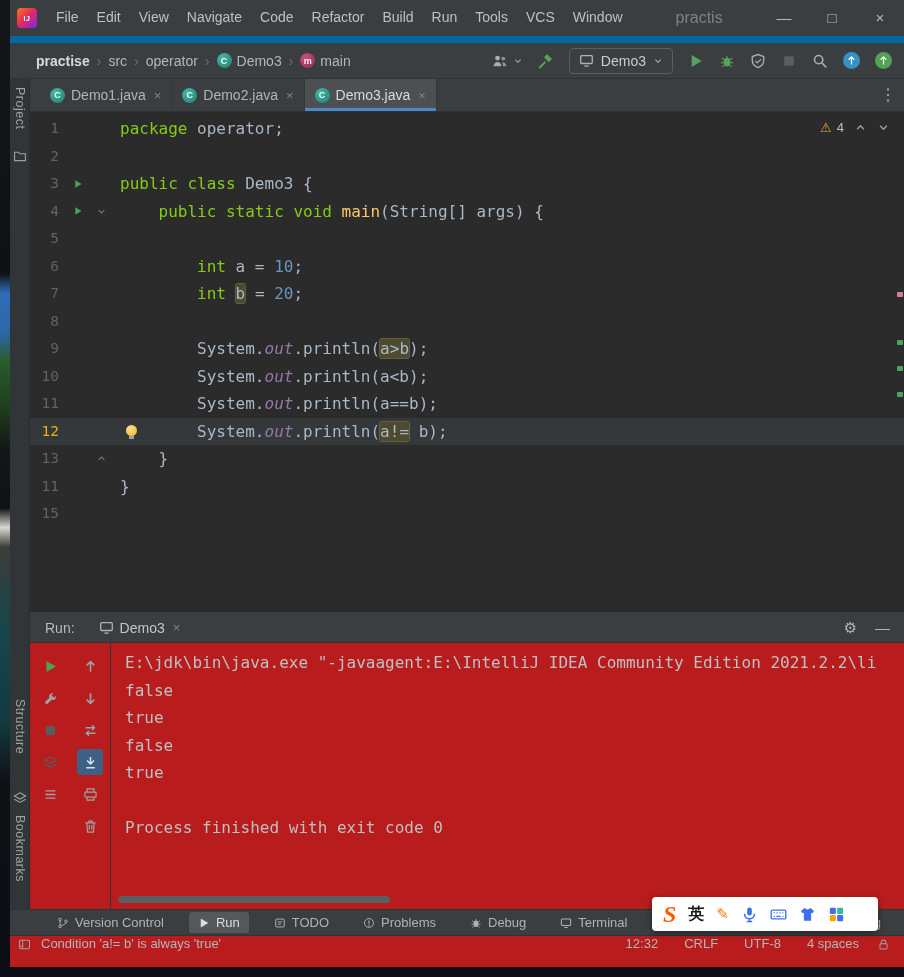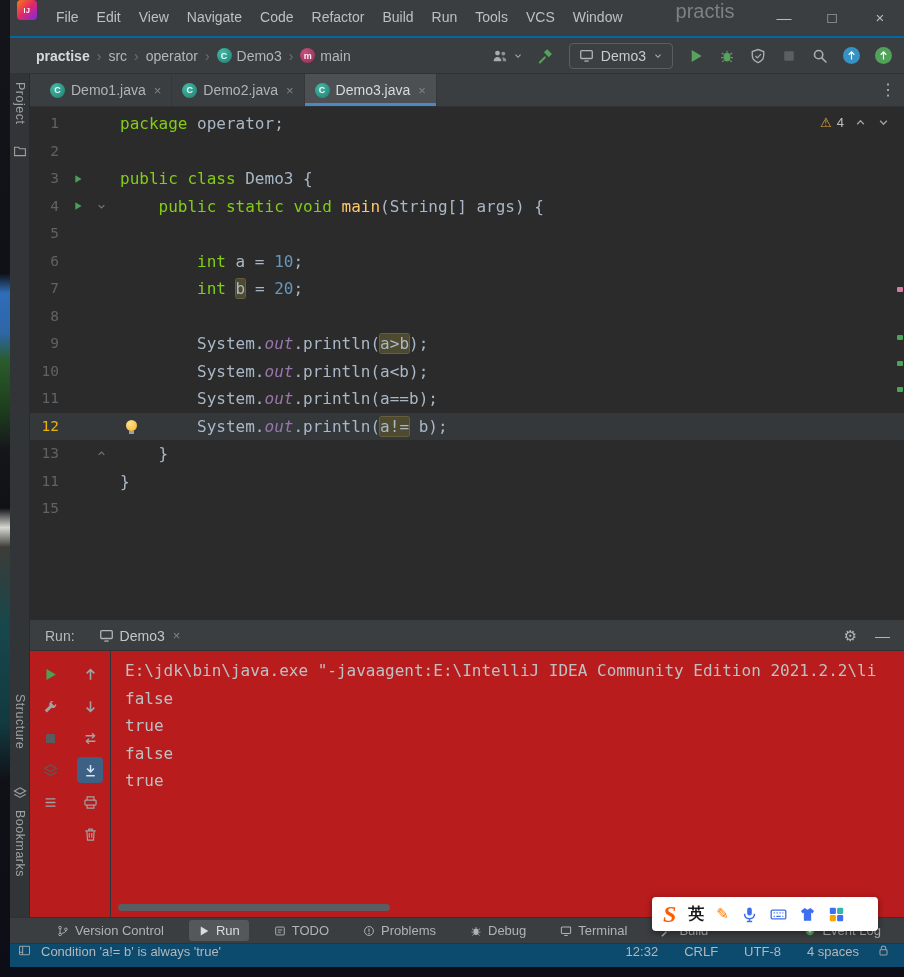--- a/index.html
+++ b/index.html
@@ -8,25 +8,25 @@
 
 
 #desktop-strip{position:absolute;left:0;top:0;width:10px;height:977px;
 background:linear-gradient(180deg,#14151a 0%,#101116 28%,#2f6db8 30%,#2e66a8 34%,#2a5b2a 37%,#1d3d1d 42%,#15161a 46%,#101116 52%,#d8d8d2 54%,#3d3c38 56%,#17474c 64%,#123a40 74%,#101116 80%,#0c0d16 100%)}
 #taskbar{position:absolute;left:0;top:967px;width:904px;height:10px;background:#0b0d17}
 
 
 #window{position:absolute;left:10px;top:0;width:894px;height:967px;background:#2b2b2b;display:flex;flex-direction:column;overflow:hidden}
 
 
-#title-bar{flex:0 0 36px;background:#3b3e40;border-bottom:2px solid #0369a1;display:flex;align-items:flex-start}
+#title-bar{flex:0 0 36px;background:#3b3e40;border-bottom:7px solid #0369a1;display:flex;align-items:center}
 #logo{width:20px;height:20px;border-radius:4px;margin:0 10px 0 7px;background:linear-gradient(135deg,#f97a12,#e32865 48%,#7a2ae8);color:#fff;font-size:7px;font-weight:bold;display:flex;align-items:center;justify-content:center;letter-spacing:.5px}
 #menu-bar{display:flex;height:36px}
 .menu-item{padding:0 9px;font-size:14px;color:#bdc0c2;line-height:35px}
-#window-title{color:#7d8184;font-size:20px;margin-left:44px;white-space:nowrap}
+#window-title{color:#7d8184;font-size:16px;margin-left:44px;white-space:nowrap}
 #window-controls{margin-left:auto;display:flex}
 .wbtn{width:48px;text-align:center;color:#b9bcbe;font-size:15px;line-height:36px}
 
 
 #nav-bar{flex:0 0 36px;background:#3b3e40;border-bottom:1px solid #303233;display:flex;align-items:center;padding:0 12px 0 26px}
 #breadcrumb{display:flex;align-items:flex-start}
 .crumb{display:flex;align-items:center;gap:5px;color:#b4b7b9;font-size:14px}
 .crumb.bold span{font-weight:bold;color:#d6d9db}
 .crumb-sep{color:#6c7072;margin:0 7px;font-size:14px}
 .cicon{width:15px;height:15px;border-radius:50%;background:radial-gradient(circle at 35% 30%,#45b8a5,#1f7f72);color:#eafaf7;font-size:9px;font-weight:bold;display:inline-flex;align-items:center;justify-content:center;flex:0 0 15px}
@@ -107,21 +107,21 @@
 
 #bottom-bar{flex:0 0 26px;background:#3b3e40;border-top:1px solid #303233;display:flex;align-items:center;padding:0 14px 0 38px;font-size:13px;color:#b0b3b5}
 #bb-left,#bb-right{display:flex;align-items:center}
 #bb-right{margin-left:auto}
 .bb-item{display:flex;align-items:center;gap:6px;padding:3px 9px;border-radius:3px;margin-right:16px;white-space:nowrap}
 #bb-right .bb-item{margin-right:0}
 .bb-item.active{background:#54585a;color:#dadddf}
 .bbico{width:12px;height:12px;display:inline-block;flex:0 0 12px}
 
 
-#status-bar{flex:0 0 24px;background:#0c4a6e;border-top:1px solid #303233;display:flex;align-items:flex-start;padding:0 14px 6px 8px;font-size:13px;color:#b4b7b9}
+#status-bar{flex:0 0 24px;background:#b91c1c;border-top:1px solid #303233;display:flex;align-items:flex-end;padding:0 14px 16px 8px;font-size:13px;color:#b4b7b9}
 .sico{width:13px;height:13px;color:#9da1a3;display:inline-block;flex:0 0 13px}
 #status-message{margin-left:10px;white-space:nowrap}
 #status-right-items{margin-left:auto;display:flex;align-items:center;gap:26px}
 .lockic{margin-left:18px}
 
 
 #ime-bar{position:absolute;left:652px;top:897px;width:226px;height:34px;background:#fff;border-radius:4px;box-shadow:0 2px 6px rgba(0,0,0,.45);display:flex;align-items:center;gap:12px;padding:0 11px;z-index:60}
 .ime-logo{font-family:"Liberation Serif",serif;font-style:italic;font-weight:bold;font-size:24px;color:#ff5a00;line-height:30px}
 .ime-lang{font-size:16px;color:#1a1a1a;font-weight:bold}
 .ime-pen{color:#ff7a00;font-size:15px}
@@ -508,20 +508,21 @@
                 </svg>
               </span>
             </div>
           <div id="console">
               <div class="console-line">E:\jdk\bin\java.exe "-javaagent:E:\IntelliJ IDEA Community Edition 2021.2.2\li</div>
               <div class="console-line">false</div>
               <div class="console-line">true</div>
               <div class="console-line">false</div>
               <div class="console-line">true</div>
               <div class="console-line">&nbsp;</div>
+              <div class="console-line">Process finished with exit code 0</div>
             </div>
           <div id="hscroll"></div>
         </div>
       </div>
     </div>
   </div>
 
   <div id="bottom-bar">
     <div id="bb-left">
         <div class="bb-item">

